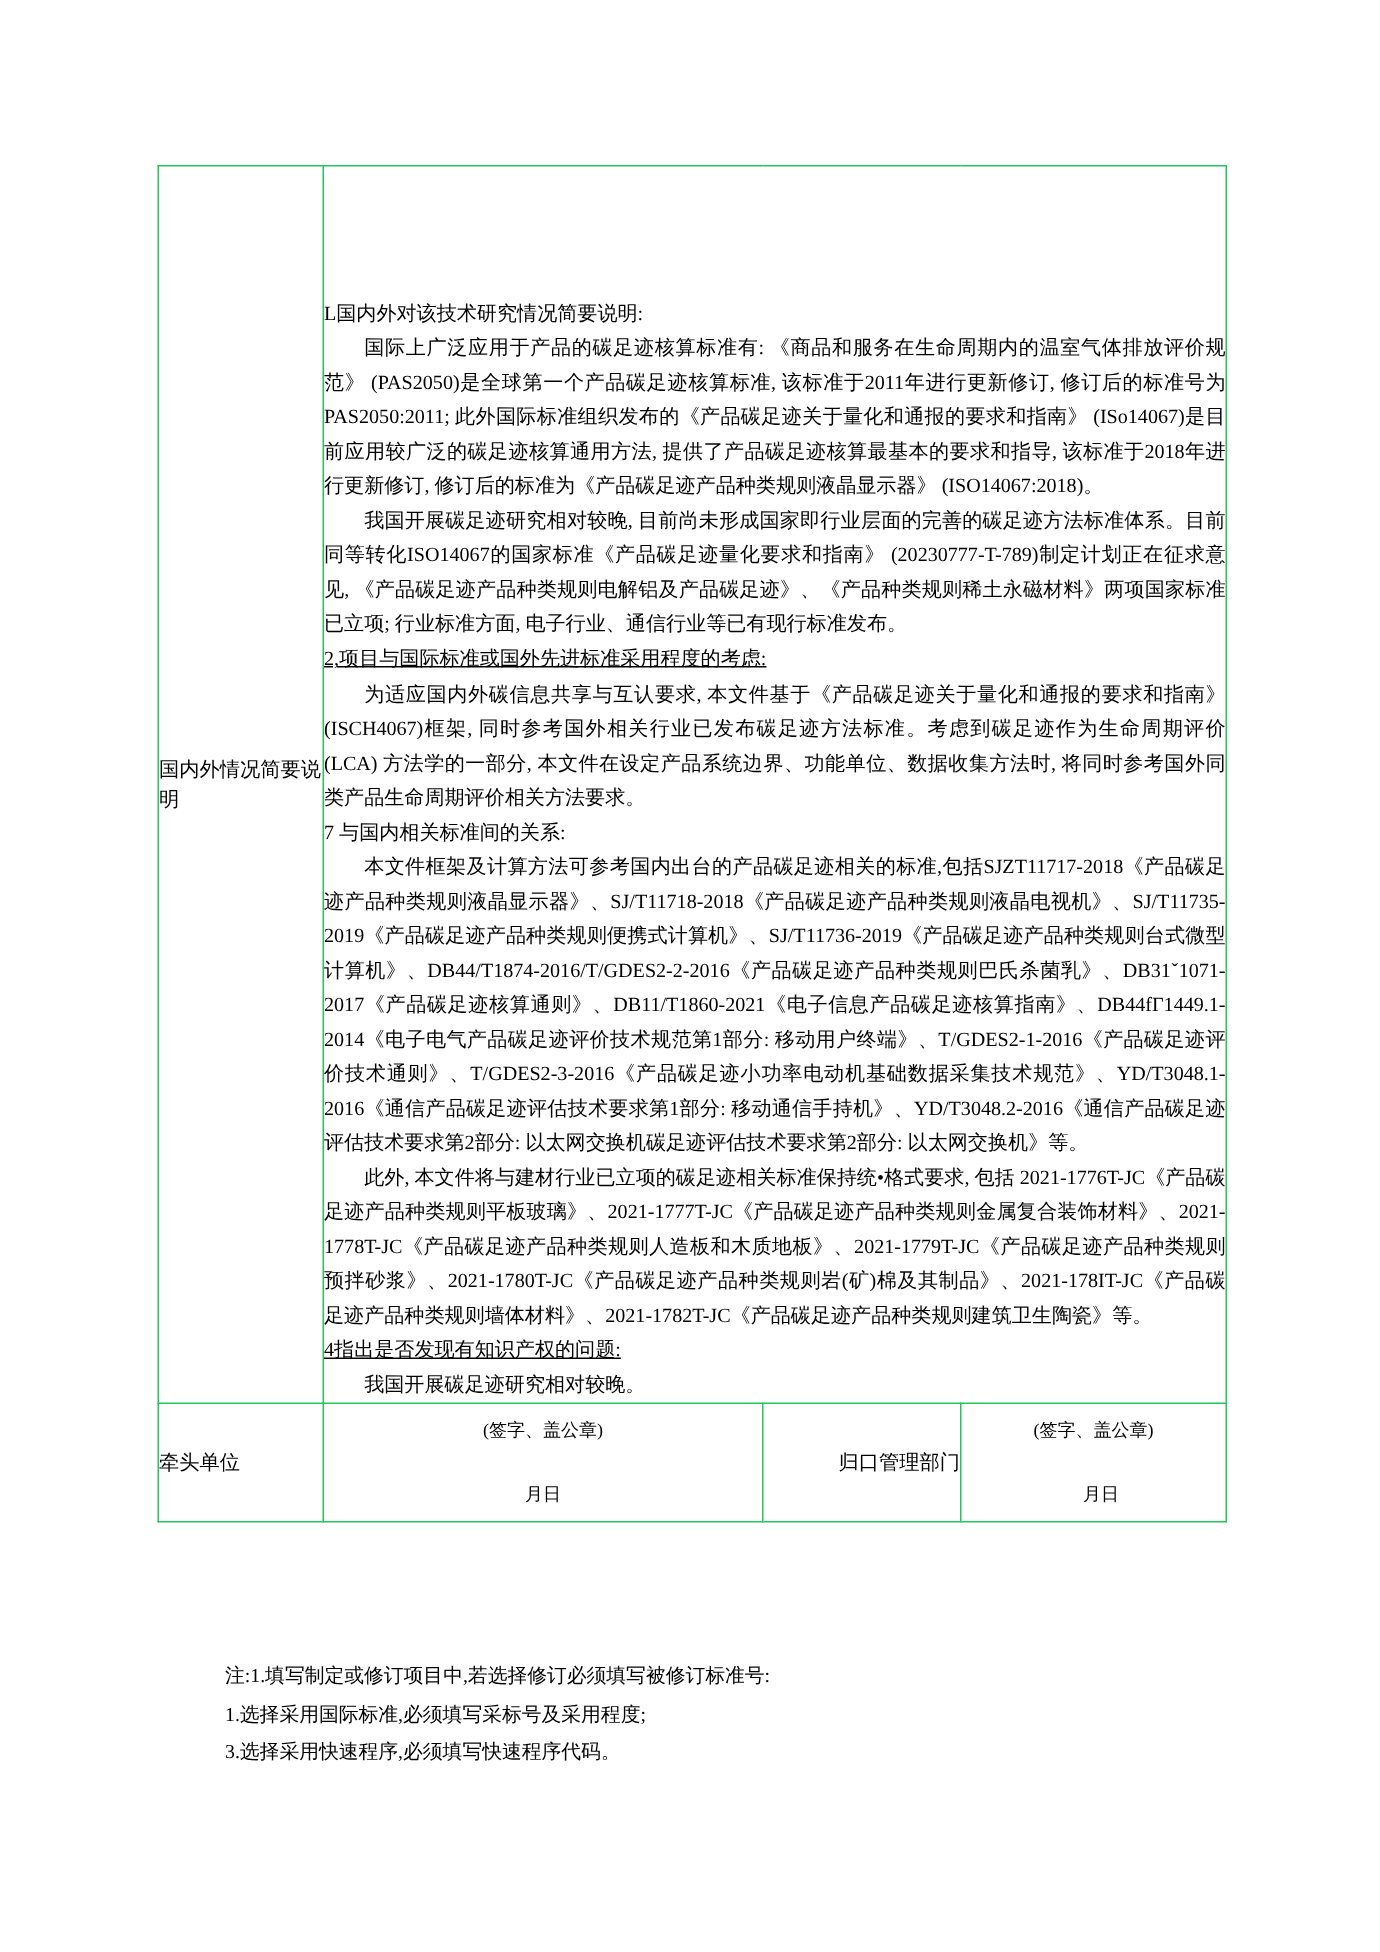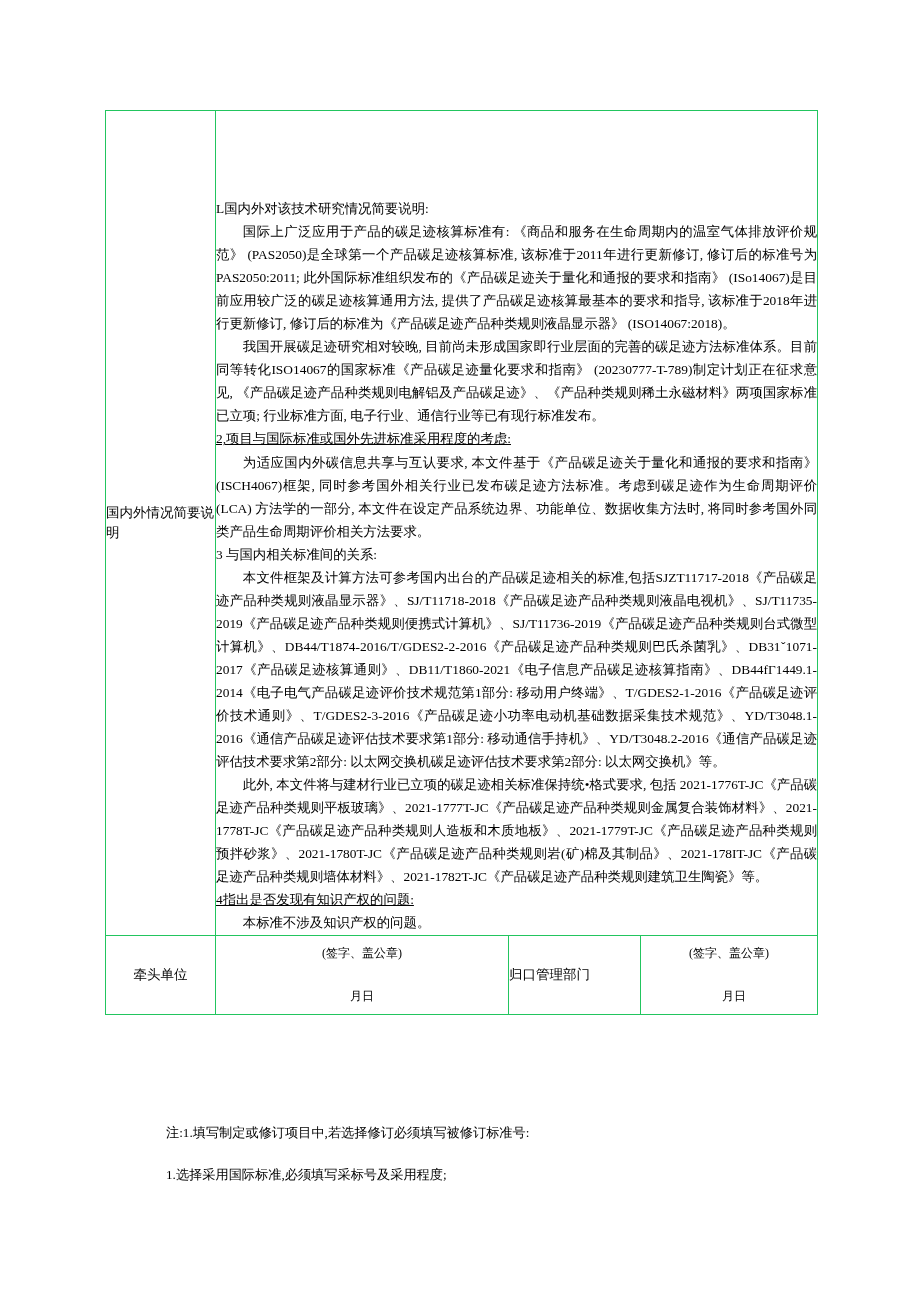--- a/index.html
+++ b/index.html
@@ -61,21 +61,21 @@
   p.heading {
     margin: 0;
     font-weight: normal;
   }
   .underline {
     text-decoration: underline;
   }
   
   .sig-label {
     width: 110px;
-    text-align: center;
+    text-align: left;
     font-size: 13.5px;
     vertical-align: middle;
   }
   .sig-cell {
     text-align: center;
     font-size: 12px;
     vertical-align: middle;
     height: 78px;
     padding: 8px 0 6px 0;
   }
@@ -86,34 +86,34 @@
   .sig-date {
     display: block;
     text-align: center;
   }
   .sig-date.right {
     text-align: center;
     padding-left: 10px;
   }
   .mid-label {
     width: 132px;
-    text-align: left;
+    text-align: right;
     font-size: 13.5px;
     vertical-align: middle;
   }
   .notes {
     position: absolute;
     left: 150px;
     top: 1104px;
     width: 700px;
     font-size: 13.2px;
     line-height: 1.95;
   }
   .notes p {
-    margin: 16px;
+    margin: 0;
   }
   .note-first {
     text-indent: 0;
   }
 </style>
 </head>
 <body>
 
 <div class="page">
 
@@ -133,26 +133,26 @@
           <div class="pad-top"></div>
           <div class="content-inner">
 
             <p class="heading">L国内外对该技术研究情况简要说明:</p>
             <p class="indent">国际上广泛应用于产品的碳足迹核算标准有: 《商品和服务在生命周期内的温室气体排放评价规范》 (PAS2050)是全球第一个产品碳足迹核算标准, 该标准于2011年进行更新修订, 修订后的标准号为PAS2050:2011; 此外国际标准组织发布的《产品碳足迹关于量化和通报的要求和指南》 (ISo14067)是目前应用较广泛的碳足迹核算通用方法, 提供了产品碳足迹核算最基本的要求和指导, 该标准于2018年进行更新修订, 修订后的标准为《产品碳足迹产品种类规则液晶显示器》 (ISO14067:2018)。</p>
             <p class="indent">我国开展碳足迹研究相对较晚, 目前尚未形成国家即行业层面的完善的碳足迹方法标准体系。目前同等转化ISO14067的国家标准《产品碳足迹量化要求和指南》 (20230777-T-789)制定计划正在征求意见, 《产品碳足迹产品种类规则电解铝及产品碳足迹》、《产品种类规则稀土永磁材料》两项国家标准已立项; 行业标准方面, 电子行业、通信行业等已有现行标准发布。</p>
 
             <p class="heading underline">2,项目与国际标准或国外先进标准采用程度的考虑:</p>
             <p class="indent">为适应国内外碳信息共享与互认要求, 本文件基于《产品碳足迹关于量化和通报的要求和指南》 (ISCH4067)框架, 同时参考国外相关行业已发布碳足迹方法标准。考虑到碳足迹作为生命周期评价 (LCA) 方法学的一部分, 本文件在设定产品系统边界、功能单位、数据收集方法时, 将同时参考国外同类产品生命周期评价相关方法要求。</p>
 
-            <p class="heading">3 与国内相关标准间的关系:</p>
+            <p class="heading">7 与国内相关标准间的关系:</p>
             <p class="indent">本文件框架及计算方法可参考国内出台的产品碳足迹相关的标准,包括SJZT11717-2018《产品碳足迹产品种类规则液晶显示器》、SJ/T11718-2018《产品碳足迹产品种类规则液晶电视机》、SJ/T11735-2019《产品碳足迹产品种类规则便携式计算机》、SJ/T11736-2019《产品碳足迹产品种类规则台式微型计算机》、DB44/T1874-2016/T/GDES2-2-2016《产品碳足迹产品种类规则巴氏杀菌乳》、DB31ˇ1071-2017《产品碳足迹核算通则》、DB11/T1860-2021《电子信息产品碳足迹核算指南》、DB44fΓ1449.1-2014《电子电气产品碳足迹评价技术规范第1部分: 移动用户终端》、T/GDES2-1-2016《产品碳足迹评价技术通则》、T/GDES2-3-2016《产品碳足迹小功率电动机基础数据采集技术规范》、YD/T3048.1-2016《通信产品碳足迹评估技术要求第1部分: 移动通信手持机》、YD/T3048.2-2016《通信产品碳足迹评估技术要求第2部分: 以太网交换机碳足迹评估技术要求第2部分: 以太网交换机》等。</p>
             <p class="indent">此外, 本文件将与建材行业已立项的碳足迹相关标准保持统•格式要求, 包括 2021-1776T-JC《产品碳足迹产品种类规则平板玻璃》、2021-1777T-JC《产品碳足迹产品种类规则金属复合装饰材料》、2021-1778T-JC《产品碳足迹产品种类规则人造板和木质地板》、2021-1779T-JC《产品碳足迹产品种类规则预拌砂浆》、2021-1780T-JC《产品碳足迹产品种类规则岩(矿)棉及其制品》、2021-178IT-JC《产品碳足迹产品种类规则墙体材料》、2021-1782T-JC《产品碳足迹产品种类规则建筑卫生陶瓷》等。</p>
 
             <p class="heading underline">4指出是否发现有知识产权的问题:</p>
-            <p class="indent">本标准不涉及知识产权的问题。</p>
+            <p class="indent">我国开展碳足迹研究相对较晚。</p>
 
           </div>
         </td>
       </tr>
       <tr>
         <td class="sig-label">
           <span>牵头单位</span>
         </td>
         <td class="sig-cell">
           <span class="sig-seal">(签字、盖公章)</span>
@@ -165,15 +165,16 @@
           <span class="sig-seal">(签字、盖公章)</span>
           <span class="sig-date right">月日</span>
         </td>
       </tr>
     </tbody>
   </table>
 
   <div class="notes">
     <p class="note-first">注:1.填写制定或修订项目中,若选择修订必须填写被修订标准号:</p>
     <p>1.选择采用国际标准,必须填写采标号及采用程度;</p>
+    <p>3.选择采用快速程序,必须填写快速程序代码。</p>
   </div>
 
 </div>
 
 </body></html>

